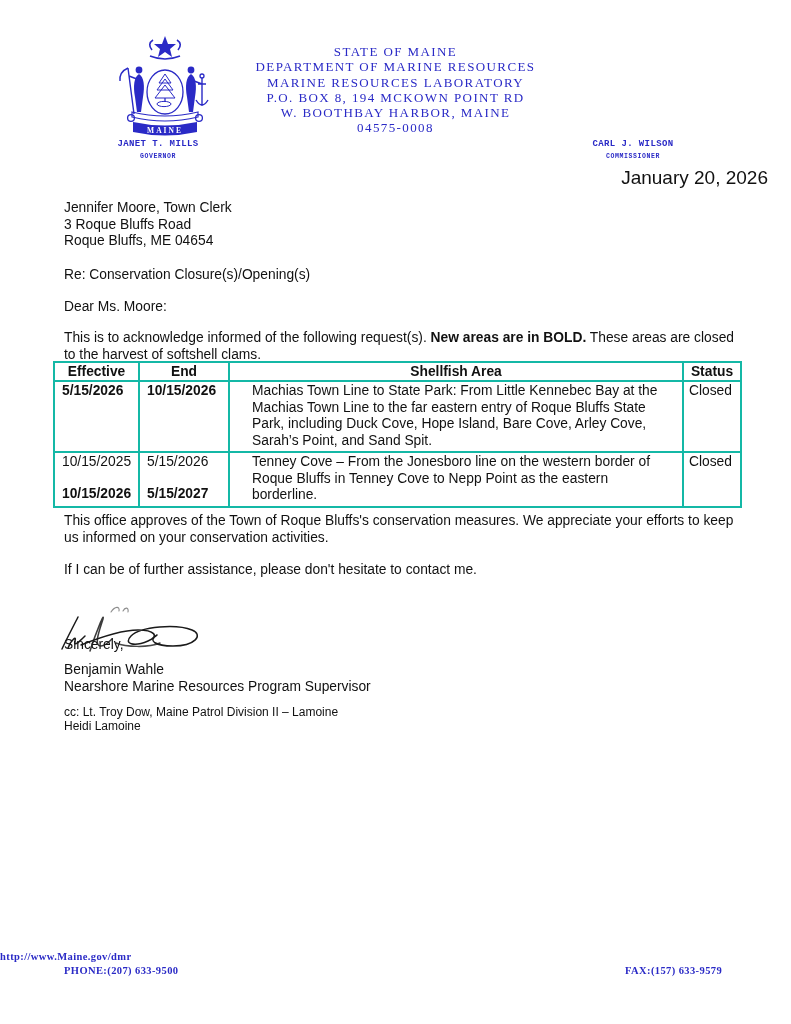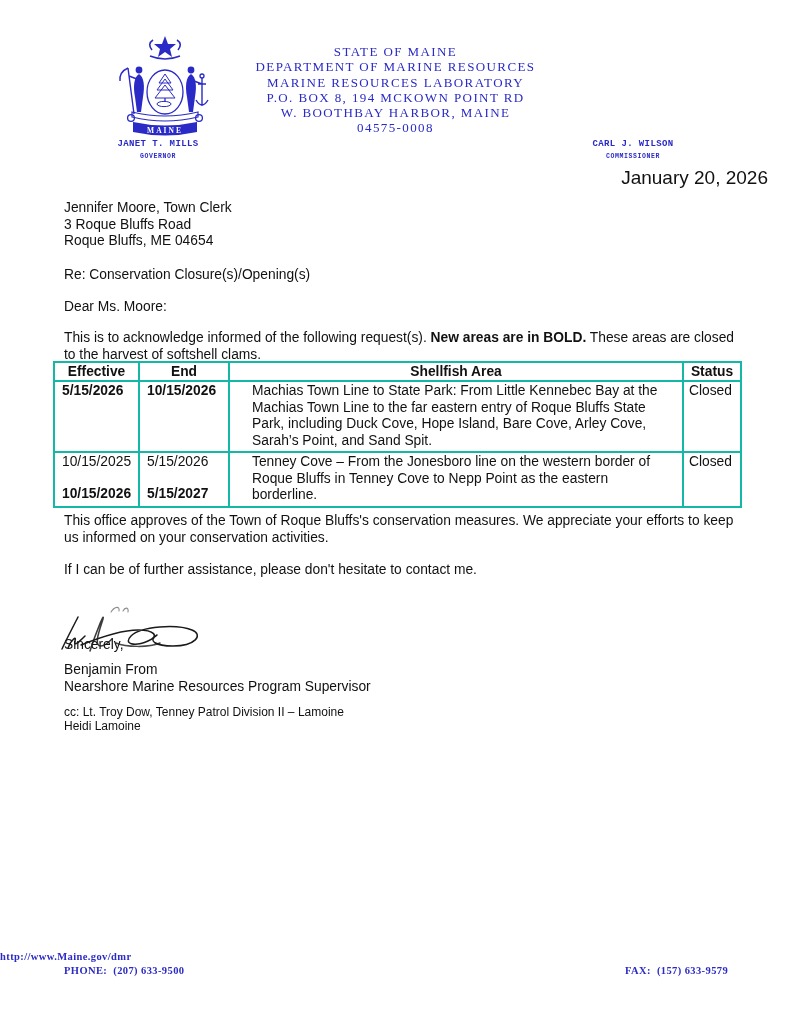--- a/index.html
+++ b/index.html
@@ -56,21 +56,21 @@
   .f-url {
     position:absolute; left:0; right:0; top:951px; text-align:left;
     font-family:"Liberation Serif", serif; font-weight:bold; color:var(--accent);
     font-size:10.5px; letter-spacing:.4px;
   }
   .f-contact {
     position:absolute; top:965px; font-family:"Liberation Serif", serif; font-weight:bold;
     color:var(--accent); font-size:10.5px; letter-spacing:.4px;
   }
   .f-phone { left:64px; } .f-fax { left:625px; }
-  .f-contact .num { margin-left:6px; }
+  .f-contact .num { }
 </style>
 </head>
 <body>
 
 <div class="page">
 
   <svg class="seal" viewBox="0 0 102 108" fill="none" stroke="#2a2ac6" stroke-width="1.3">
 
     <path d="M51,2 L54,10 L62,10 L56,15 L58,23 L51,18 L44,23 L46,15 L40,10 L48,10 Z" fill="#2a2ac6" stroke="none"></path>
     <path d="M38,16 Q33,10 39,6 M64,16 Q69,10 63,6" stroke-width="1.6"></path>
@@ -176,26 +176,26 @@
   <svg class="signature" viewBox="0 0 158 56" fill="none" stroke="#1a1a1a" stroke-width="1.5" stroke-linecap="round">
     <path d="M6,46 C10,37 17,24 22,14"></path>
     <path d="M12,45 C15,37 21,32 19,38 C17,45 25,37 29,33"></path>
     <path d="M34,48 C40,29 49,8 47,16 C44,26 37,43 45,43 C49,43 53,39 56,36" opacity="0.85"></path>
     <path d="M55,9 C59,3 64,3 63,8 M67,8 C69,4 73,4 72,9" opacity="0.5" stroke-width="1.1"></path>
     <path d="M25,42 C45,34 68,27 82,27 C98,27 104,33 92,38 C78,44 67,41 75,33 C85,23 121,21 136,27 C148,32 139,43 117,43 C100,43 91,38 101,32"></path>
     <path d="M60,40 C70,44 92,45 104,40" opacity="0.8"></path>
   </svg>
 
   <div class="signer">
-    <div>Benjamin From</div>
+    <div>Benjamin Wahle</div>
     <div>Nearshore Marine Resources Program Supervisor</div>
   </div>
 
   <div class="cc-block">
-    <div>cc: Lt. Troy Dow, Tenney Patrol Division II – Lamoine</div>
+    <div>cc: Lt. Troy Dow, Maine Patrol Division II – Lamoine</div>
     <div>Heidi Lamoine</div>
   </div>
 
   <div class="f-url">http://www.Maine.gov/dmr</div>
   <div class="f-contact f-phone"><span>PHONE:</span><span class="num">(207) 633-9500</span></div>
   <div class="f-contact f-fax"><span>FAX:</span><span class="num">(157) 633-9579</span></div>
 
 </div>
 
 </body></html>

